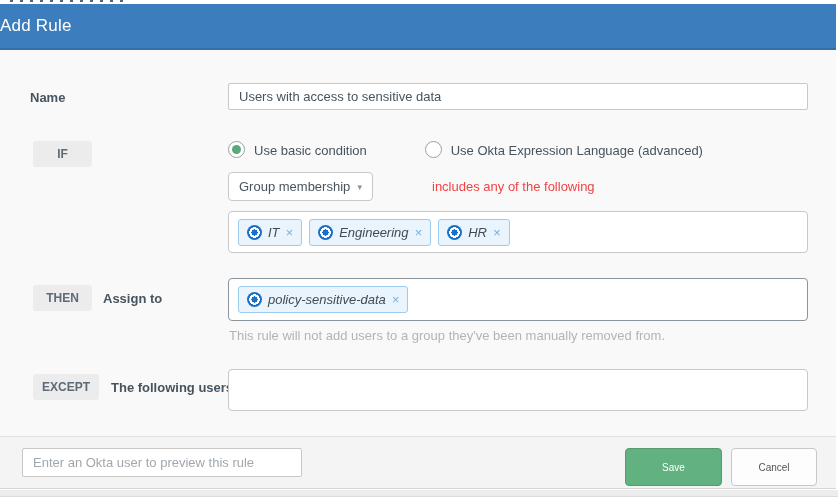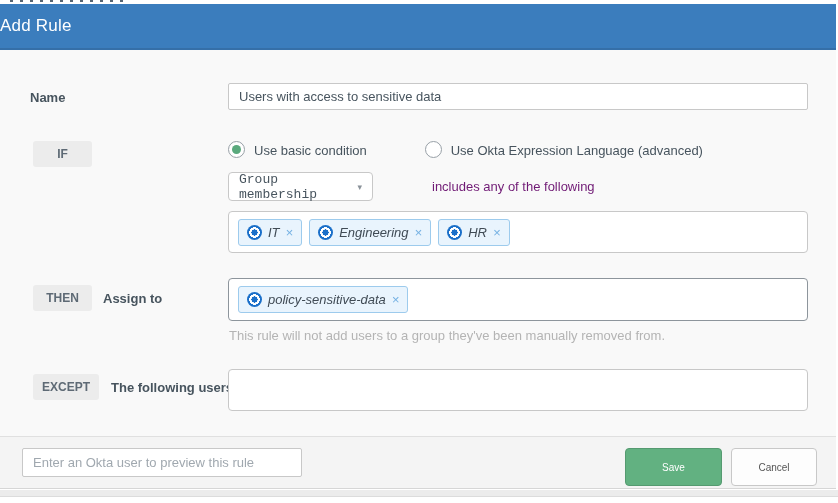--- a/index.html
+++ b/index.html
@@ -39,24 +39,24 @@
   .radio-circle { width:17px; height:17px; border-radius:50%; background:#fff;
     border:1px solid #98a0a7; position:relative; flex:0 0 auto; }
   .radio-circle.checked::after { content:""; position:absolute; left:3px; top:3px;
     width:9px; height:9px; border-radius:50%; background:#5aa97d; }
   .radio-label { font-size:13px; color:#47545e; }
 
   
   .dropdown { position:absolute; left:228px; top:120px; width:145px; height:29px;
     background:#fff; border:1px solid #c8c8c8; border-radius:4px; display:flex;
     align-items:center; padding:0 10px; cursor:pointer; }
-  .dropdown-value { font-size:13px; color:#47545e; flex:1;font-family:Liberation Mono, monospace; }
+  .dropdown-value { font-size:13px; color:#47545e; flex:1; }
   .dropdown-arrow { font-size:9px; color:#8a9299; }
 
-  .condition-text { position:absolute; left:386px; top:127px; font-size:13px; color:#701a75;padding-left:46px; }
+  .condition-text { position:absolute; left:386px; top:127px; font-size:13px; color:#ef4444;padding-left:46px; }
 
   
   .chip-box { position:absolute; background:#fff; border:1px solid #c8c8c8;
     border-radius:4px; display:flex; align-items:center; gap:7px; padding:0 9px; }
   .chip-box.focused { border-color:#8d959c; }
   .chip { display:inline-flex; align-items:center; gap:6px; height:27px;
     padding:0 8px; background:#e9f4fd; border:1px solid #9dcbed; border-radius:3px;
     cursor:default;font-style:italic; }
   .okta-dot { width:15px; height:15px; border-radius:50%; flex:0 0 auto;
     background:radial-gradient(circle at 50% 50%, #1a6fc9 0 3px, #ffffff 3.2px 5.2px, #1a6fc9 5.4px 100%); }

